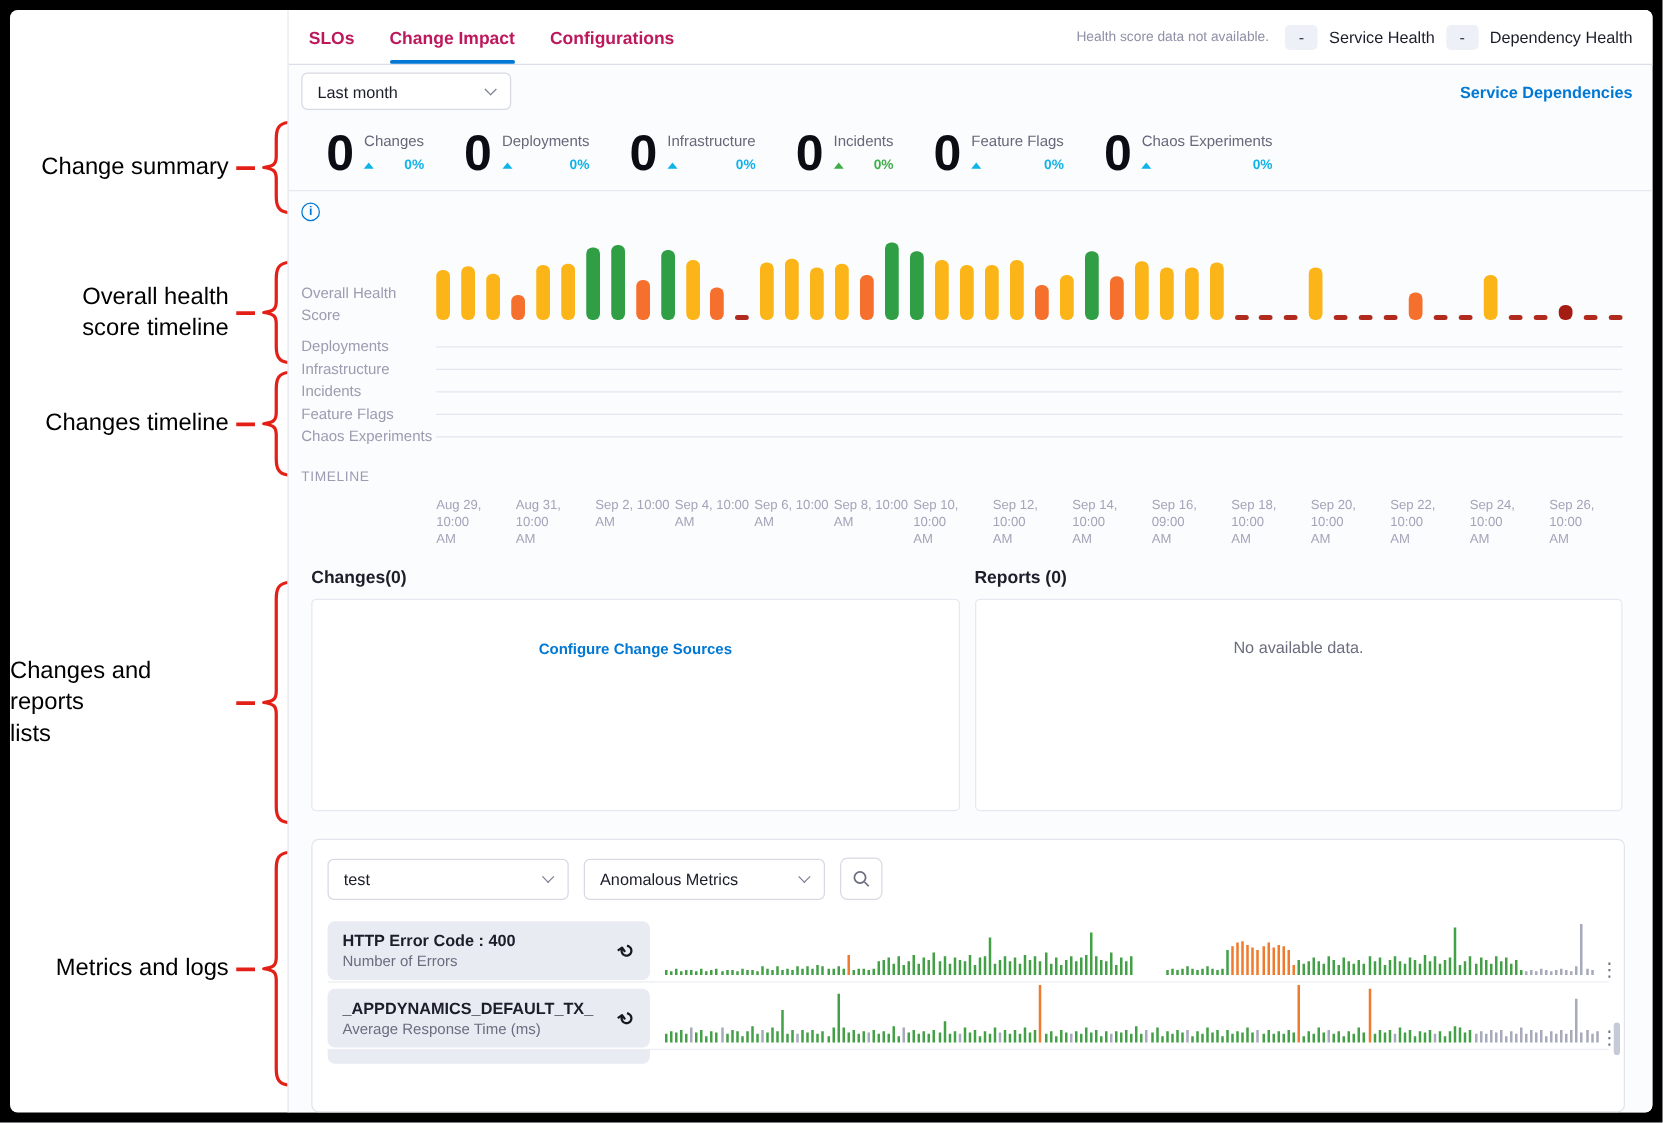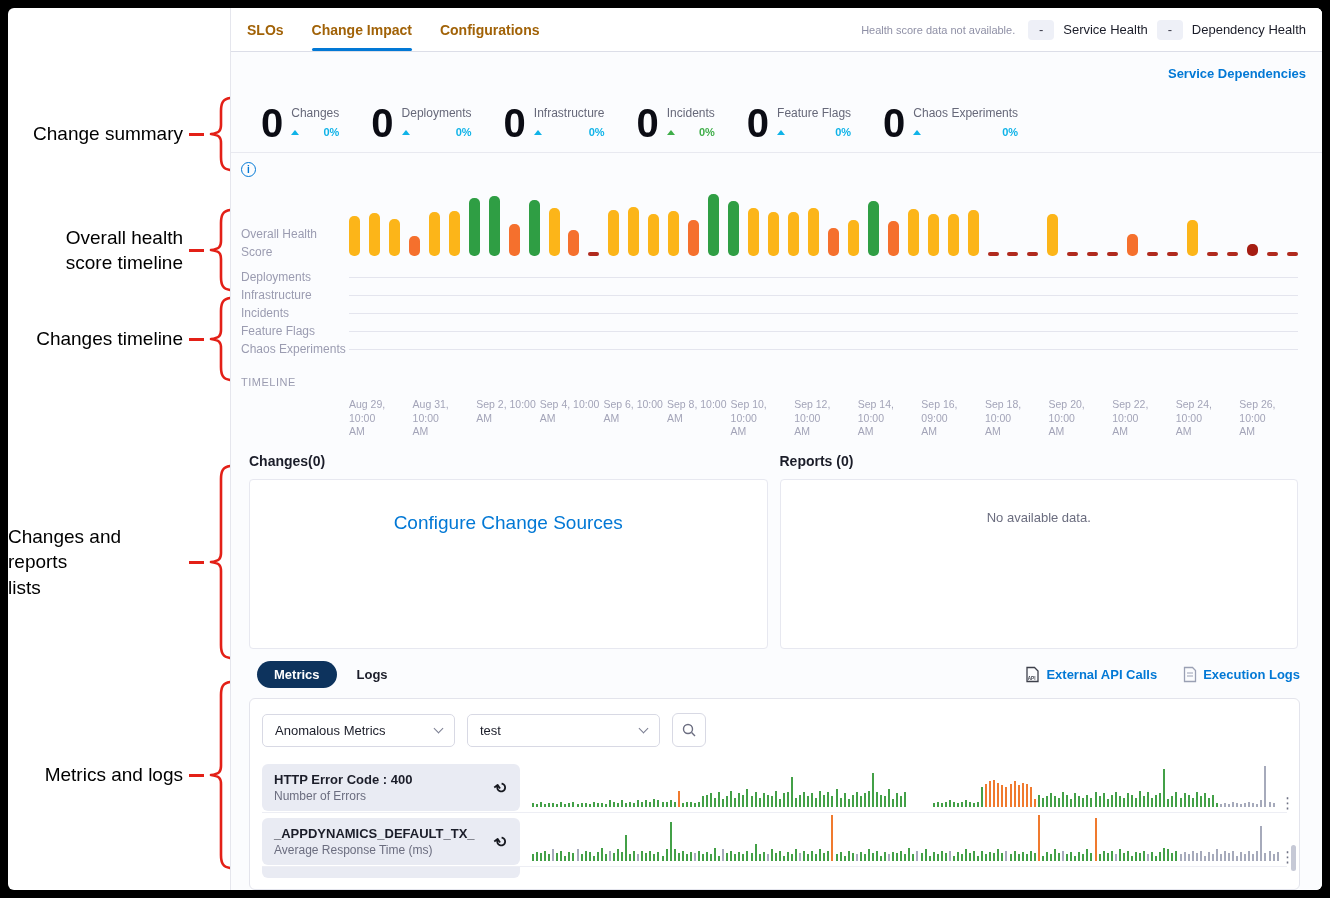--- a/index.html
+++ b/index.html
@@ -15,21 +15,21 @@
   .ann::after { content: ""; width: 15px; height: 3px; background: #e32017; flex: none; }
   .brace { position: absolute; pointer-events: none; }
 
   
   .app { position: absolute; left: 222px; top: 0; right: 0; bottom: 0; background: #fbfcfe;
          border-left: 1px solid #e5e6ed; display: flex; flex-direction: column; }
 
   .hdr { height: 44px; flex: none; background: #fff; border-bottom: 1px solid #dcdee8;
          display: flex; align-items: stretch; padding: 0 16px; }
   .tabs { display: flex; gap: 28px; }
-  .tab { display: flex; align-items: center; font-size: 14px; font-weight: bold; color: #a16207;
+  .tab { display: flex; align-items: center; font-size: 14px; font-weight: bold; color: #be185d;
          position: relative; cursor: pointer; }
   .tab.active::after { content: ""; position: absolute; left: 0; right: 0; bottom: 0; height: 3px;
          background: #0278d5; border-radius: 2px; }
   .hdr-right { margin-left: auto; display: flex; align-items: center; gap: 9px; }
   .health-note { font-size: 11px; color: #8f90a6; margin-right: 4px; }
   .badge { min-width: 26px; height: 20px; background: #eef0f7; border-radius: 4px; display: flex;
          align-items: center; justify-content: center; font-size: 13px; color: #3a3b49; }
   .h-label { font-size: 13px; color: #1b1d29; }
 
   .subhdr { height: 42px; flex: none; display: flex; align-items: center; padding: 4px 16px 4px 10px; }
@@ -73,21 +73,21 @@
   .tl-dates { display: flex; margin-left: 108px; margin-top: 10px; }
   .tl-date { width: 63.6px; flex: none; font-size: 10.5px; color: #a3a4b8; line-height: 1.3; white-space: pre-line; }
 
   .cr { flex: none; padding: 14px 24px 0 18px; }
   .cr-grid { display: flex; gap: 12px; }
   .cr-col { flex: 1; }
   .cr-h { font-size: 14px; font-weight: bold; color: #1b1d29; margin-bottom: 10px; }
   .card { background: #fff; border: 1px solid #e7e8f0; border-radius: 4px; height: 170px; text-align: center; }
   .empty-t { font-size: 13px; color: #4f515c; padding-top: 24px; }
   .empty-g { font-size: 13px; color: #6b6d7f; padding-top: 30px; }
-  .card .blue-link { display: block; margin-top: 32px; font-weight: normal; font-size: 19px; }
+  .card .blue-link { display: block; margin-top: 32px; font-weight: bold; font-size: 12px; }
 
   .mx { flex: 1; display: flex; flex-direction: column; padding: 12px 22px 0 18px; min-height: 0; }
   .mx-tabs { display: flex; align-items: center; flex: none; padding-left: 8px; }
   .pill { background: #0d335d; color: #fff; font-size: 13px; font-weight: bold; padding: 6px 17px;
          border-radius: 15px; cursor: pointer; }
   .logs-tab { font-size: 13px; font-weight: bold; color: #1b1d29; margin-left: 20px; cursor: pointer; }
   .mx-links { margin-left: auto; display: flex; gap: 26px; align-items: center; }
   .mx-link { display: flex; align-items: center; gap: 6px; }
   .mcard { margin-top: 10px; background: #fff; border: 1px solid #e3e4ec; border-radius: 6px; flex: 1;
          overflow: hidden; position: relative; padding: 14px 12px 0 12px; }
@@ -164,20 +164,24 @@
       <div class="hdr-right">
         <span class="health-note">Health score data not available.</span>
         <span class="badge">-</span>
         <span class="h-label">Service Health</span>
         <span class="badge">-</span>
         <span class="h-label">Dependency Health</span>
       </div>
     </div>
 
     <div class="subhdr">
+      <div class="select time">
+        <span>Last month</span>
+        <span class="chev"></span>
+      </div>
       <span class="blue-link">Service Dependencies</span>
     </div>
 
     <div class="summary">
         <div class="s-item">
           <div class="s-zero">0</div>
           <div class="s-col">
             <div class="s-label">Changes</div>
             <div class="s-trend">
               <span class="tri" style="border-bottom-color: rgb(15, 179, 232);"></span>
@@ -363,50 +367,29 @@
         <div class="cr-col">
           <div class="cr-h">Reports (0)</div>
           <div class="card">
             <div class="empty-g">No available data.</div>
           </div>
         </div>
       </div>
     </div>
 
     <div class="mx">
-      <div class="mx-tabs">
-        <span class="pill">Metrics</span>
-        <span class="logs-tab">Logs</span>
-        <div class="mx-links">
-          <span class="mx-link">
-            <svg width="15" height="17" viewBox="0 0 15 17">
-              <path d="M2 1.5 h7.5 l3.5 3.5 v10.5 h-11 z" fill="none" stroke="#3c3f4a" stroke-width="1.3"></path>
-              <text x="2.8" y="13.5" font-size="4.6" font-weight="bold" fill="#3c3f4a" font-family="Liberation Sans, sans-serif">API</text>
-            </svg>
-            <span class="blue-link">External API Calls</span>
-          </span>
-          <span class="mx-link">
-            <svg width="14" height="17" viewBox="0 0 14 17">
-              <path d="M1.5 1.5 h8 l3 3 v11 h-11 z" fill="none" stroke="#9aa0b4" stroke-width="1.3"></path>
-              <line x1="4" y1="7" x2="10" y2="7" stroke="#9aa0b4" stroke-width="1"></line>
-              <line x1="4" y1="10" x2="10" y2="10" stroke="#9aa0b4" stroke-width="1"></line>
-            </svg>
-            <span class="blue-link">Execution Logs</span>
-          </span>
-        </div>
-      </div>
 
       <div class="mcard">
         <div class="filters">
           <div class="select f">
+            <span>test</span>
+            <span class="chev"></span>
+          </div>
+          <div class="select f">
             <span>Anomalous Metrics</span>
-            <span class="chev"></span>
-          </div>
-          <div class="select f">
-            <span>test</span>
             <span class="chev"></span>
           </div>
           <div class="sbtn">
             <svg width="16" height="16" viewBox="0 0 16 16">
               <circle cx="7" cy="7" r="4.5" stroke="#6b6d80" fill="none" stroke-width="1.4"></circle>
               <line x1="10.6" y1="10.6" x2="14" y2="14" stroke="#6b6d80" stroke-width="1.4"></line>
             </svg>
           </div>
         </div>
         <div class="m-rows" id="m-rows">

